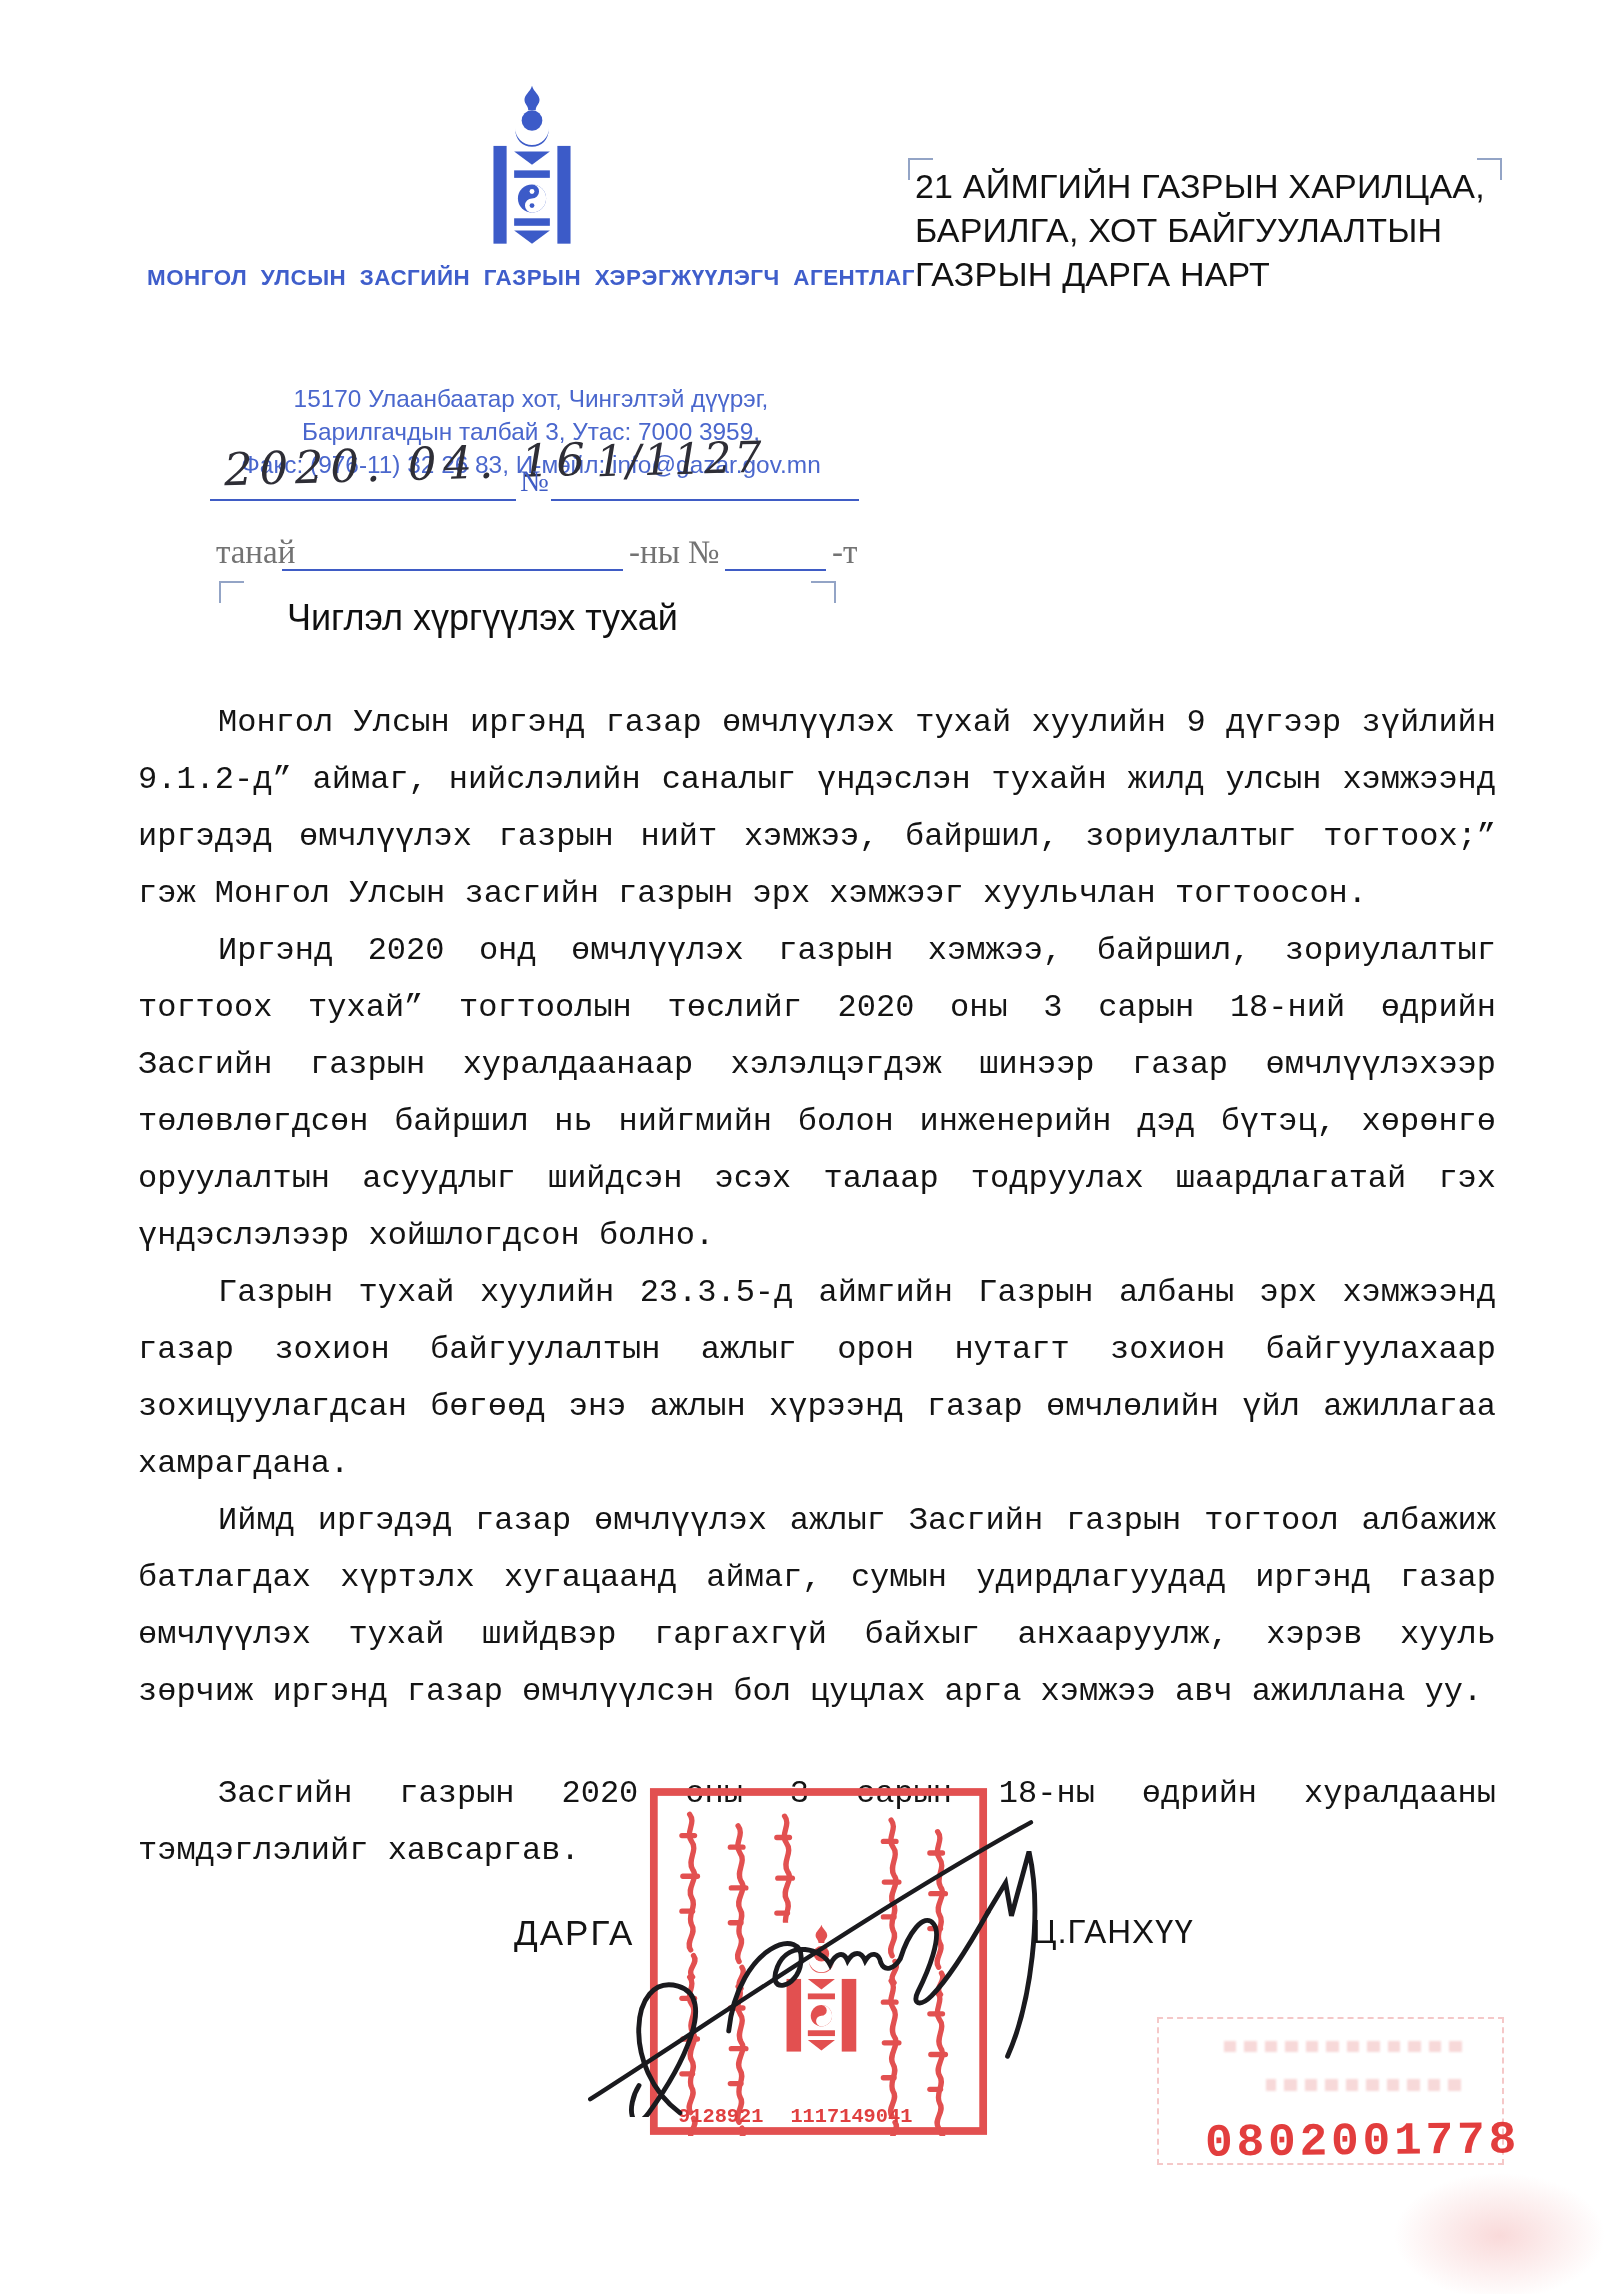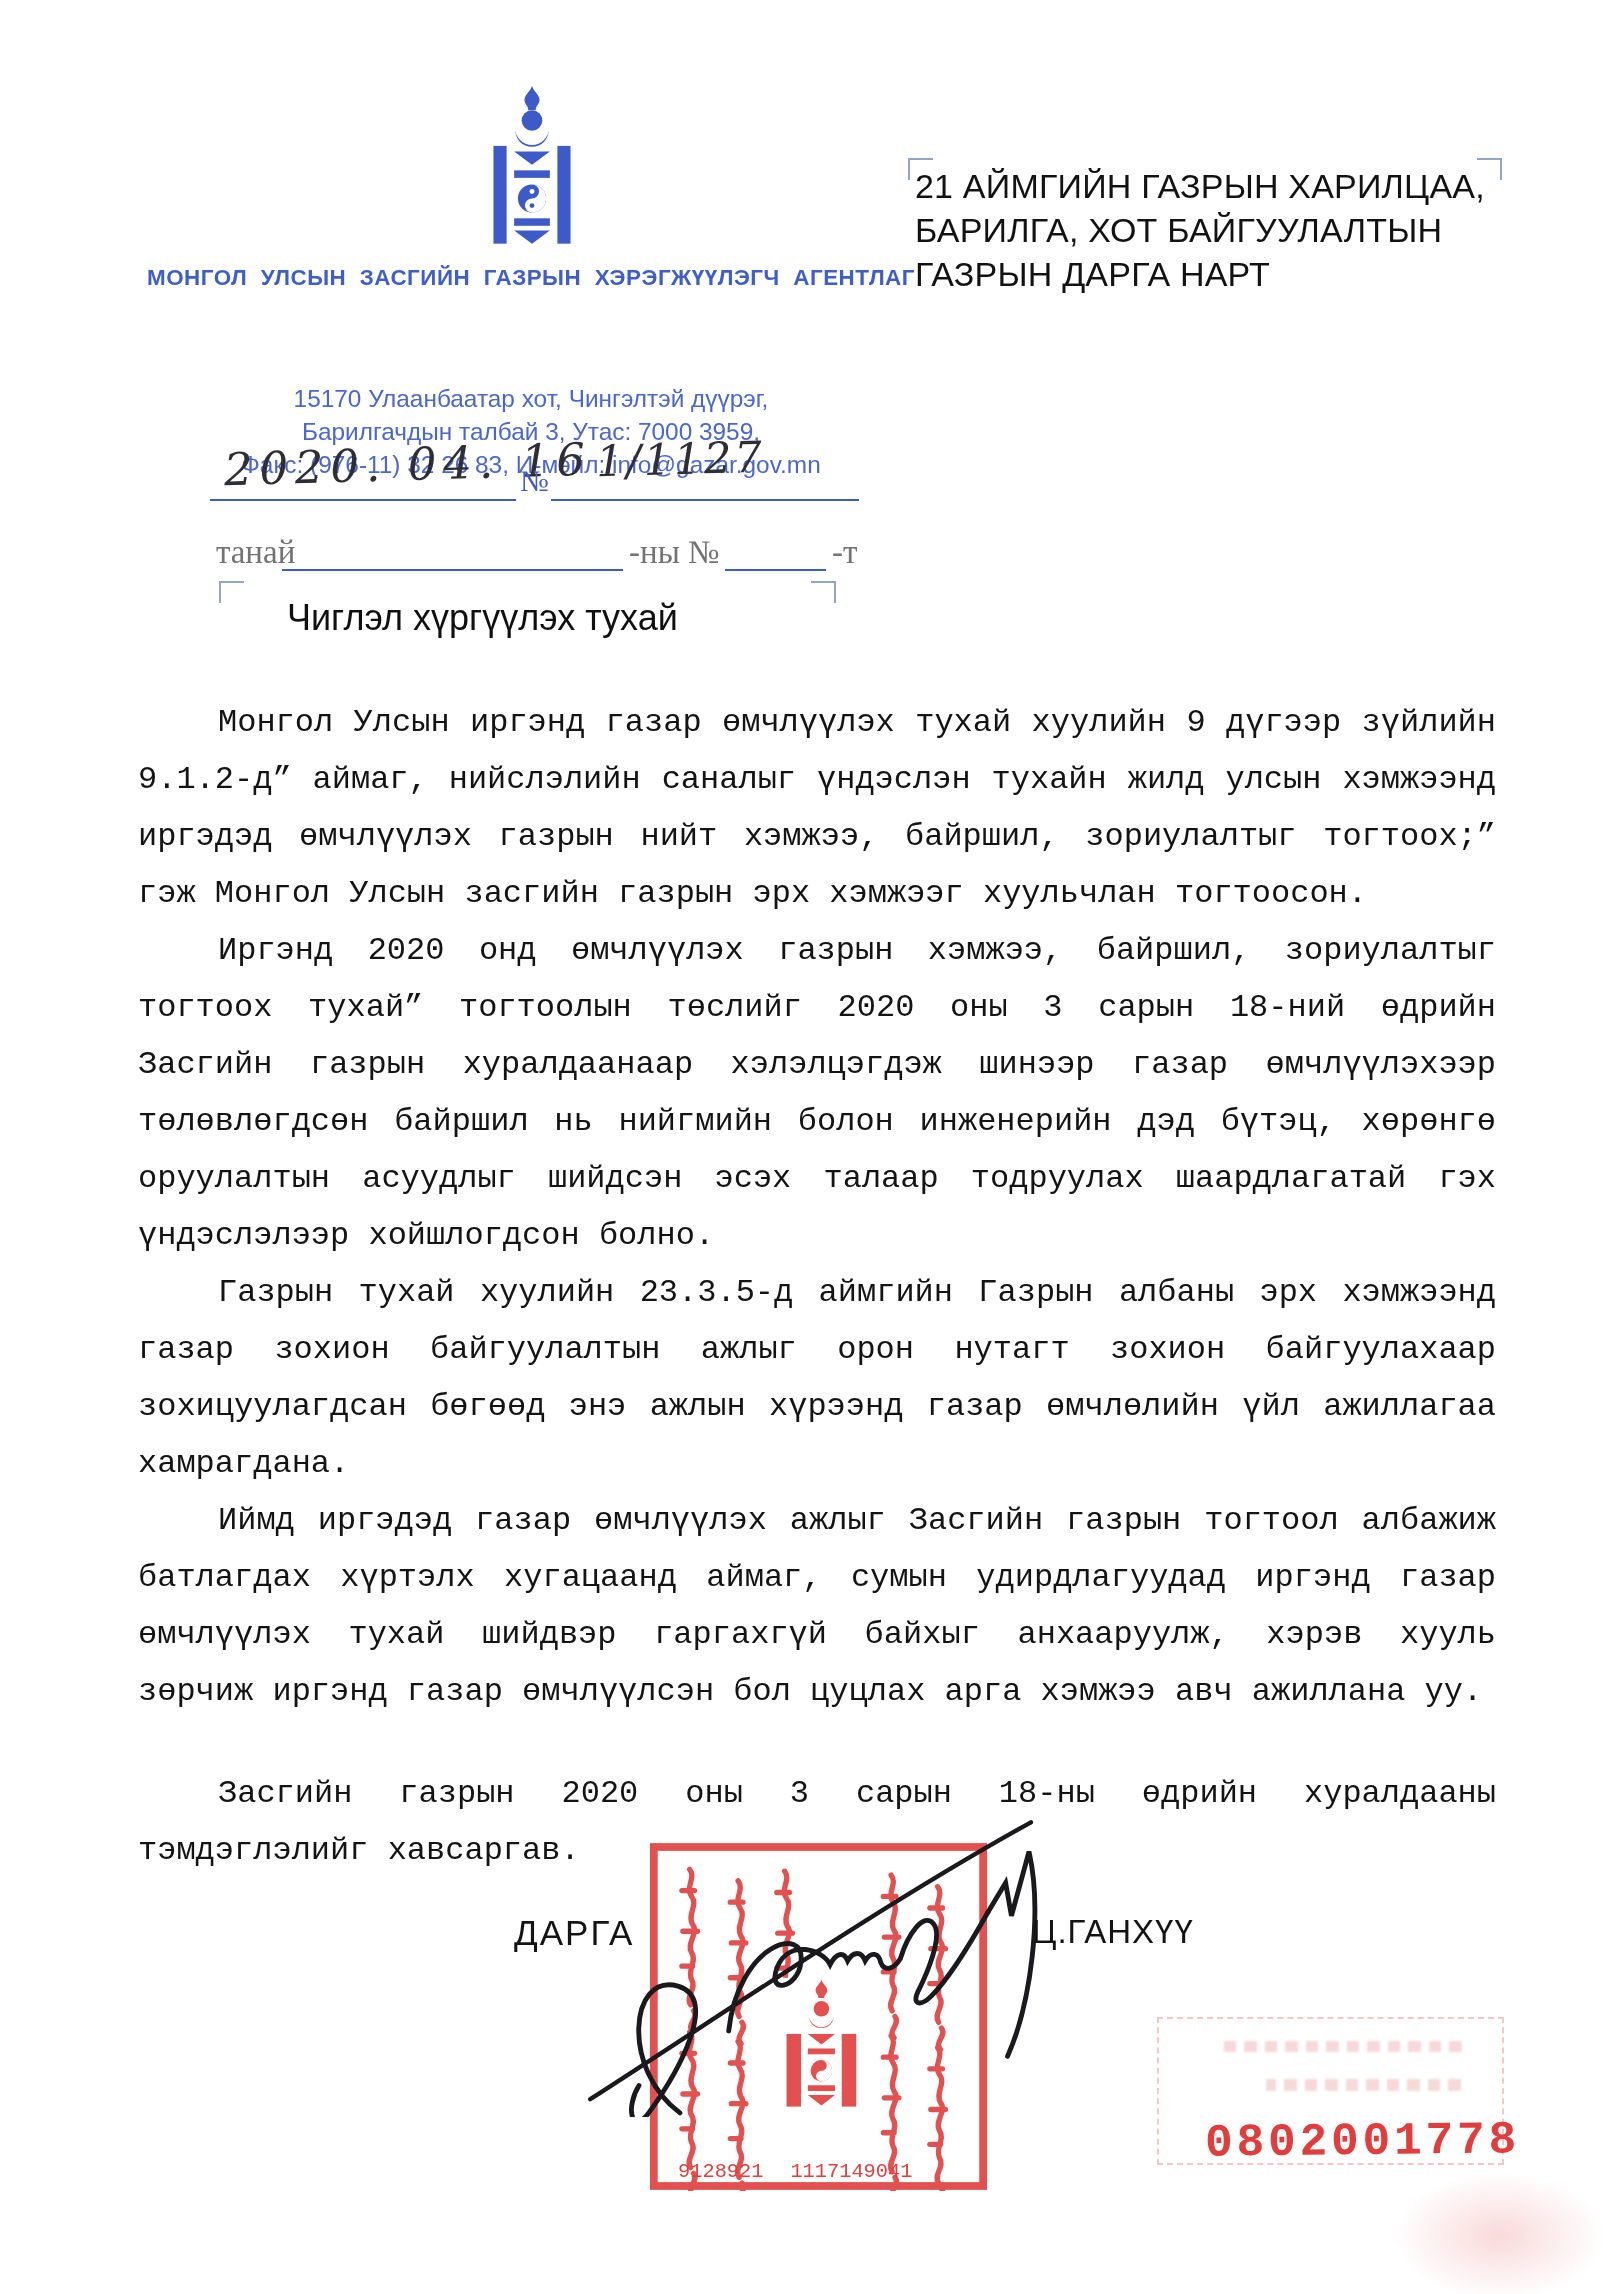--- a/index.html
+++ b/index.html
@@ -67,21 +67,21 @@
   .body-text{
     left:138px;top:694px;width:1358px;
     font-size:32px;line-height:57px;text-align:justify;color:#141414;
   }
   .body-text p{margin:0;text-indent:80px;font-family:Liberation Mono, monospace;}
   .body-text p.gap{margin-top:45px;}
 
   
   .sig-title{left:514px;top:1913px;font-size:35px;letter-spacing:2px;color:#141414;}
   .sig-name{left:1032px;top:1913px;font-size:33px;letter-spacing:1px;color:#141414;}
-  .stamp-box{left:649px;top:1842px;}
+  .stamp-box{left:649px;top:1787px;font-weight:bold;}
   .sig-svg{left:561px;top:1785px;}
 
   
   .ghost-rect{
     left:1157px;top:2017px;width:343px;height:144px;
     border:2px dashed rgba(231,112,112,.38);
   }
   .ghost-line{
     position:absolute;height:11.7px;filter:blur(1.2px);opacity:.45;
     background:repeating-linear-gradient(90deg,rgba(224,100,100,.55) 0 12.7px,transparent 12.7px 20.5px);

